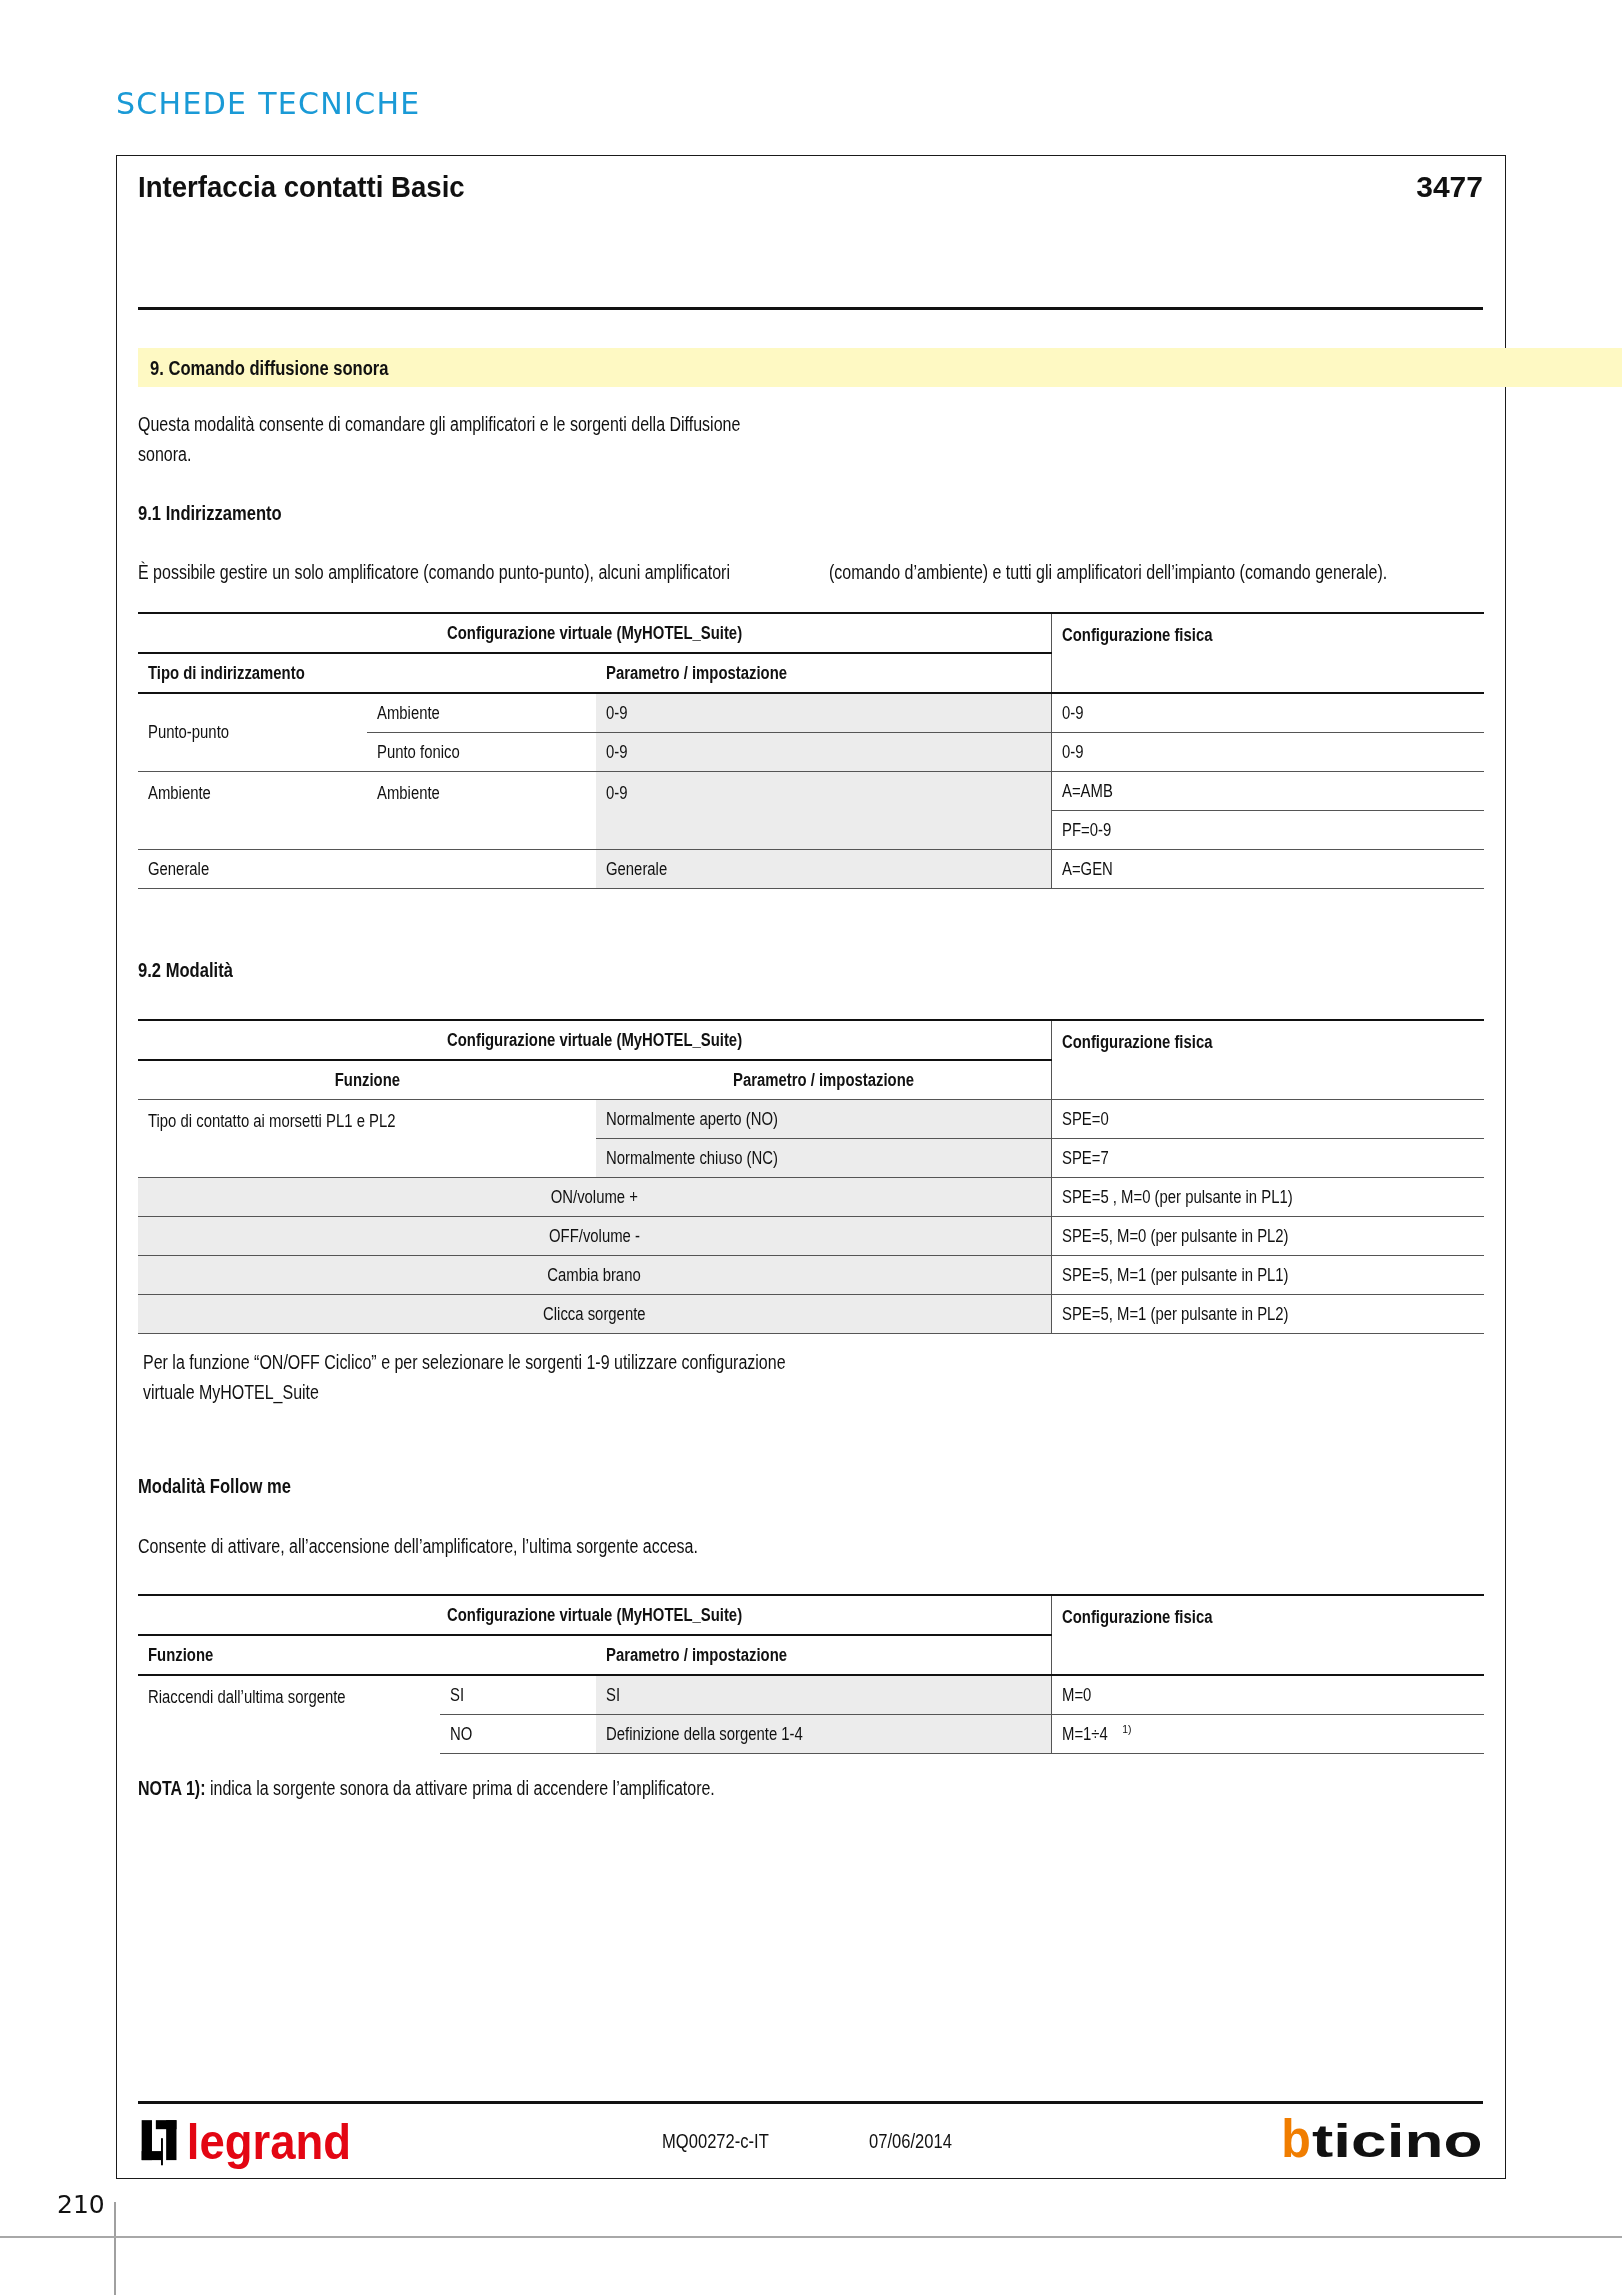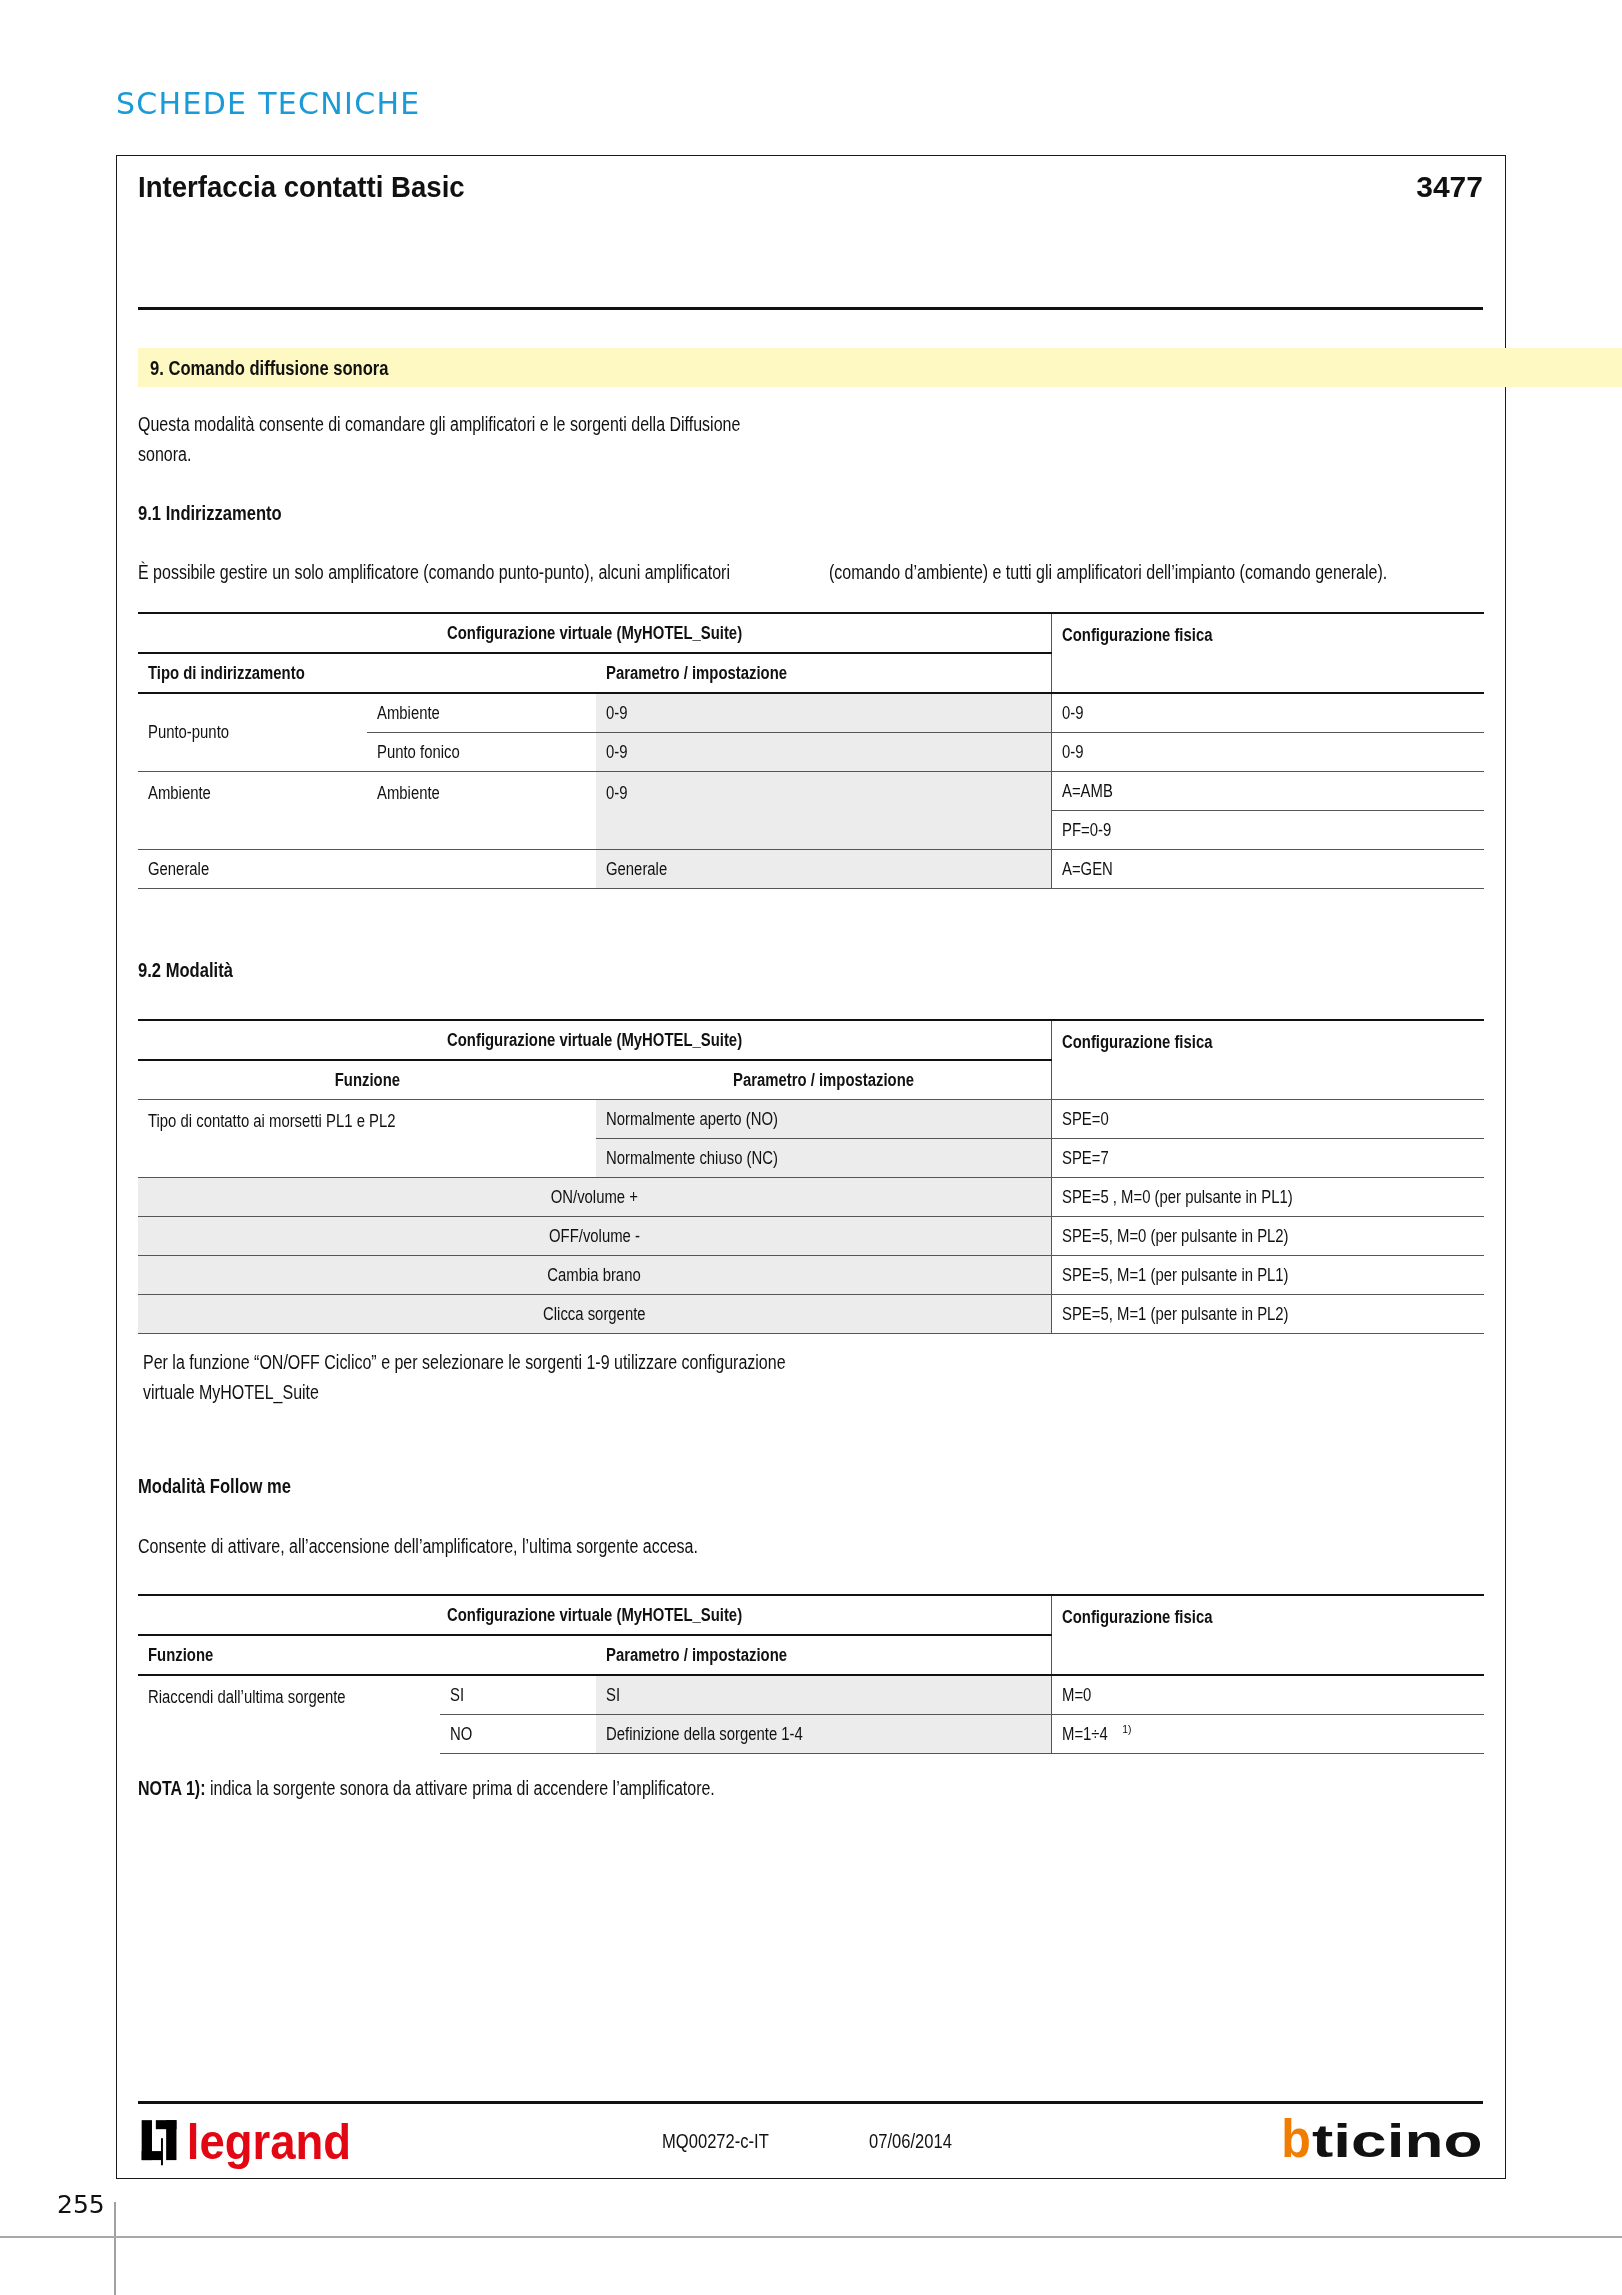--- a/index.html
+++ b/index.html
@@ -209,16 +209,16 @@
 <div class="abs footer-meta" style="left:662px;">MQ00272-c-IT</div>
 <div class="abs footer-meta" style="left:869px;">07/06/2014</div>
 
 <div class="abs bticino">
   <svg width="205" height="45" viewBox="0 0 315 70">
     <text x="0" y="62" font-family="Liberation Sans, sans-serif" font-weight="bold" font-size="84" fill="#f07d00" textLength="46" lengthAdjust="spacingAndGlyphs">b</text>
     <text x="48" y="62" font-family="Liberation Sans, sans-serif" font-weight="bold" font-size="72" fill="#111" textLength="265" lengthAdjust="spacingAndGlyphs">ticino</text>
   </svg>
 </div>
 
-<div class="abs page-num">255</div>
+<div class="abs page-num">210</div>
 <div class="abs pn-vline"></div>
 <div class="abs pn-hline"></div>
 
 
 </body></html>

